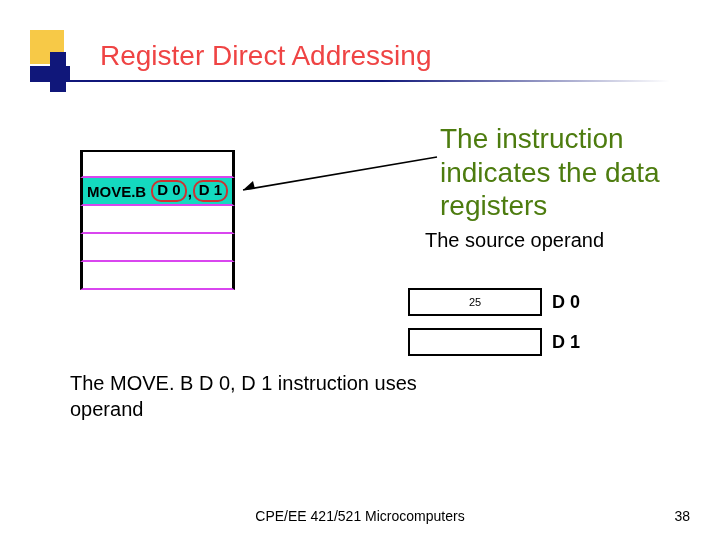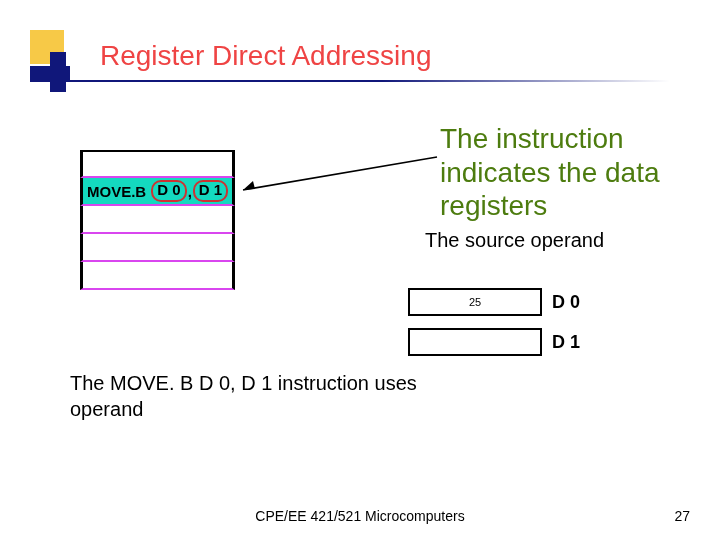--- a/index.html
+++ b/index.html
@@ -220,13 +220,13 @@
   <div class="reg-box"></div>
   <div class="reg-label">D 1</div>
 </div>
 
 <div class="explain">
   <div>The MOVE. B D 0, D 1 instruction uses</div>
   <div>operand</div>
 </div>
 
 <div class="footer">CPE/EE 421/521 Microcomputers</div>
-<div class="pagenum">27</div>
+<div class="pagenum">38</div>
 
 </body></html>

